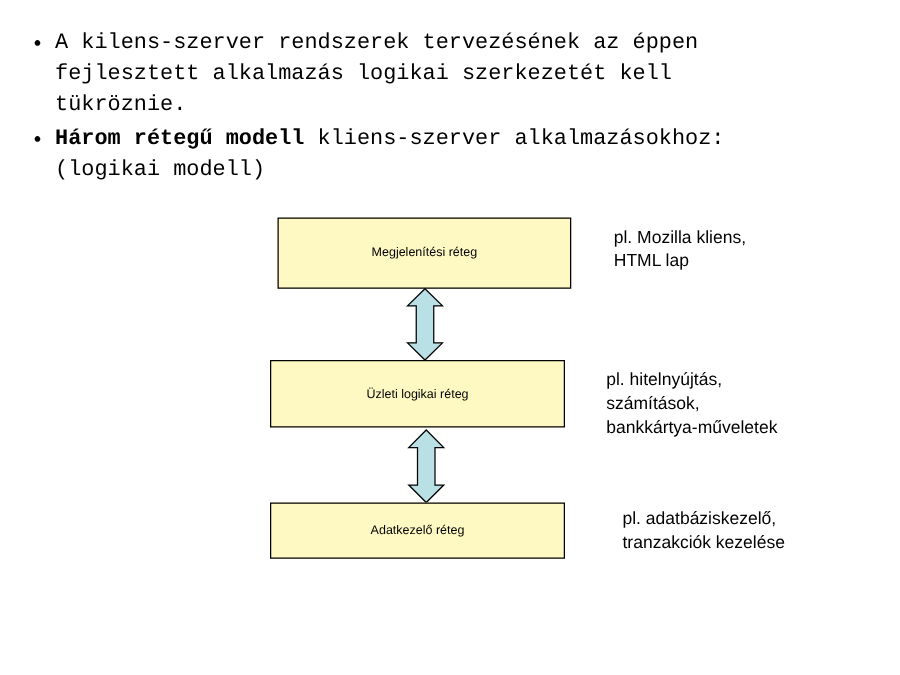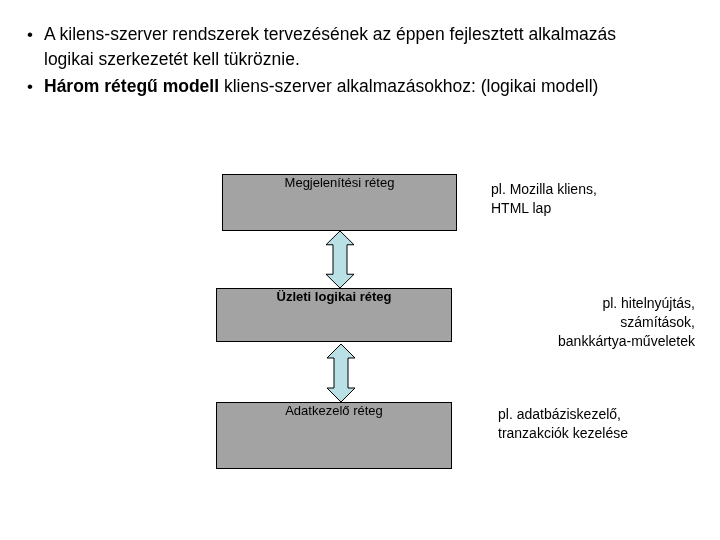--- a/index.html
+++ b/index.html
@@ -40,68 +40,70 @@
     width: 22px;
     flex: 0 0 22px;
     text-align: left;
     font-size: 17px;
     line-height: 25px;
     padding-left: 5px;
     box-sizing: border-box;
   }
   .bullet-text {
     flex: 1 1 auto;
+    font-family: Liberation Mono, monospace;
   }
   .bullet-text .strong {
     font-weight: bold;
     margin-top: 20px;
   }
 
   
   .diagram {
     position: absolute;
     left: 0;
     top: 0;
     width: 720px;
     height: 540px;
   }
 
   .layer-box {
     position: absolute;
-    background: #a3a3a3;
+    background: #fef9c3;
     border: 1px solid #000000;
     box-sizing: border-box;
     display: flex;
+    align-items: center;
     justify-content: center;
-    font-size: 13px;
+    font-size: 10px;
     color: #000000;
   }
 
   .box-1 { left: 222px; top: 174px; width: 235px; height: 57px; }
-  .box-2 { left: 216px; top: 288px; width: 236px; height: 54px; font-weight: bold; }
-  .box-3 { left: 216px; top: 402px; width: 236px; height: 67px; }
+  .box-2 { left: 216px; top: 288px; width: 236px; height: 54px; }
+  .box-3 { left: 216px; top: 402px; width: 236px; height: 45px; }
 
   .arrow {
     position: absolute;
     width: 32px;
   }
   .arrow-1 { left: 324px; top: 230px; height: 59px; }
   .arrow-2 { left: 325px; top: 343px; height: 60px; }
   .arrow svg { display: block; width: 100%; height: 100%; }
 
   
   .caption {
     position: absolute;
     font-size: 14px;
     line-height: 19px;
     color: #000000;
     white-space: pre-line;
   }
   .caption-1 { left: 491px; top: 180px; width: 200px; }
-  .caption-2 { left: 485px; top: 294px; width: 210px; text-align: right; }
+  .caption-2 { left: 485px; top: 294px; width: 210px; }
   .caption-3 { left: 485px; top: 405px; width: 210px; margin-left: 13px; }
 </style>
 </head>
 <body>
 
 <div class="slide">
 
   <div class="bullets">
 
     <div class="bullet-item">

